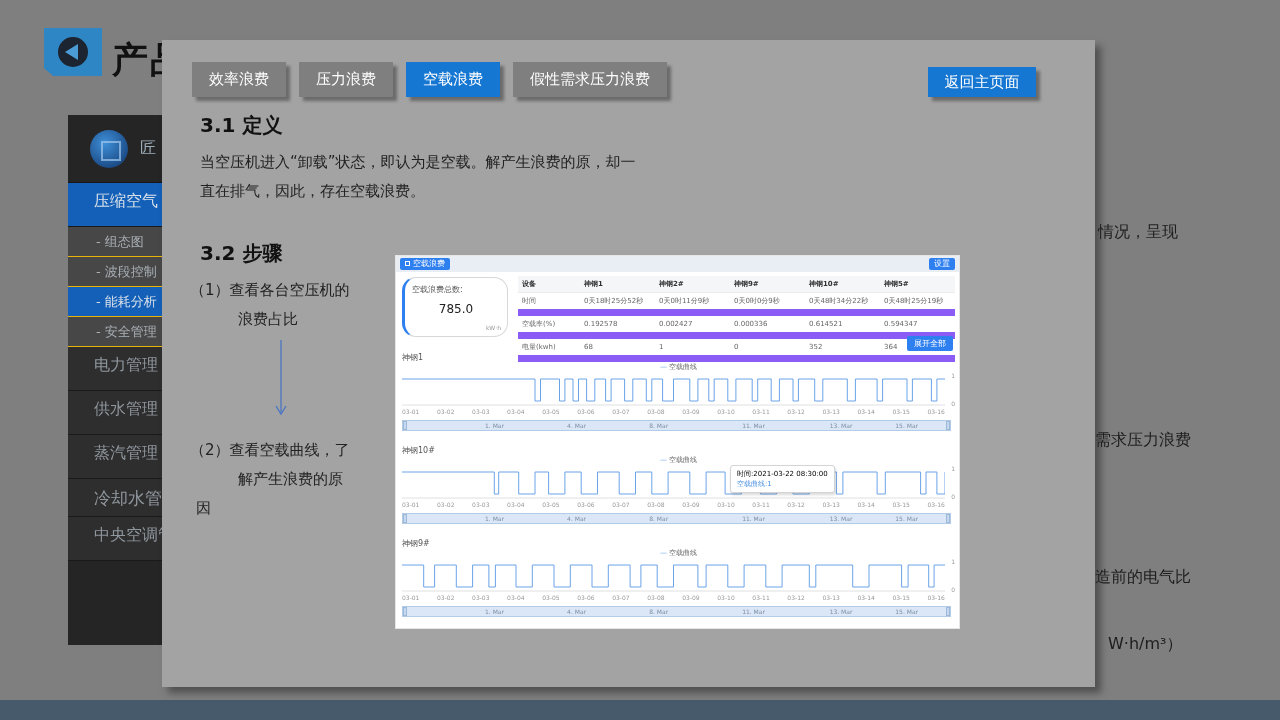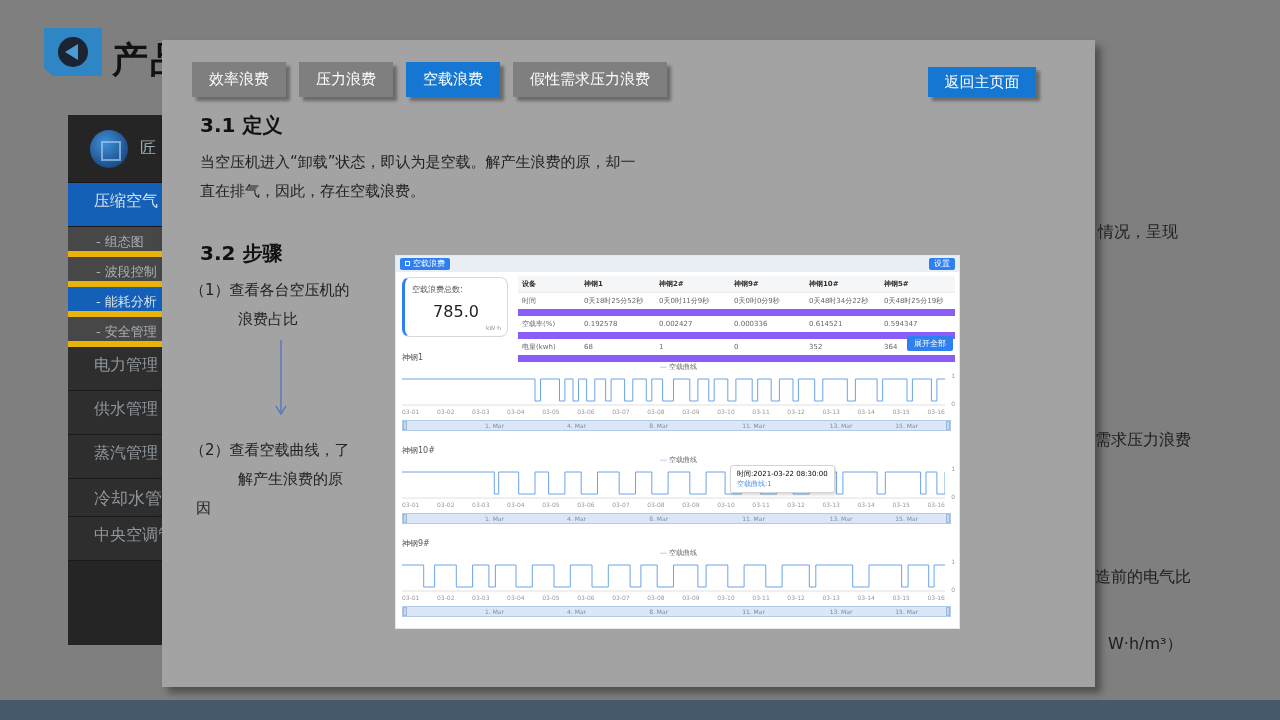--- a/index.html
+++ b/index.html
@@ -11,21 +11,21 @@
   .slide-logo { position:absolute; left:44px; top:28px; width:58px; height:48px; background:#2f86c4;
                 clip-path:polygon(0 0,100% 0,100% 100%,16% 100%,0 84%); display:flex; align-items:center; justify-content:center; }
   .slide-title { position:absolute; left:112px; top:36px; font-size:36px; font-weight:bold; color:#111; letter-spacing:2px; white-space:nowrap; }
 
   .sidebar { position:absolute; left:68px; top:115px; width:94px; height:530px; background:#252525; overflow:hidden; }
   .sb-logo-row { height:68px; display:flex; align-items:center; padding-left:22px; gap:12px; background:#252525; border-bottom:1px solid #161616; }
   .sb-logo-circle { width:38px; height:38px; border-radius:50%; background:radial-gradient(circle at 40% 35%, #3f8fd8 0%, #1d4f8a 70%, #102a47 100%); flex:0 0 auto; position:relative; }
   .sb-logo-circle::after{ content:""; position:absolute; left:11px; top:11px; width:16px; height:16px; border:2px solid rgba(160,200,240,.7); }
   .sb-logo-text { color:#9fb0bd; font-size:16px; white-space:nowrap; }
   .sb-main { height:44px; line-height:36px; padding-left:26px; font-size:16px; color:#8f979e; background:#2e2e2e; border-bottom:1px solid #1a1a1a; white-space:nowrap; }
-  .sb-sub  { height:30px; line-height:30px; padding-left:28px; font-size:13px; color:#a9b0b6; background:#474747; border-bottom:6px solid #eab308; white-space:nowrap; }
+  .sb-sub  { height:30px; line-height:30px; padding-left:28px; font-size:13px; color:#a9b0b6; background:#474747; border-bottom:1px solid #eab308; white-space:nowrap; }
   .sb-big  { height:38px; line-height:38px; font-size:17px; }
   .sb-active { background:#1460b8 !important; color:#d8e1ea !important; }
 
   .frag { position:absolute; color:#1d1d1d; font-size:16px; white-space:nowrap; }
 
   
   .modal { position:absolute; left:162px; top:40px; width:933px; height:647px; background:#a3a3a3;
            box-shadow:6px 6px 7px rgba(35,35,35,.5); }
   .tab-bar { position:absolute; left:30px; top:22px; display:flex; gap:13px; }
   .tab { background:#7f7f7f; color:#fff; border:none; padding:8px 17px; font-size:15px;
@@ -39,23 +39,23 @@
   .step { position:absolute; font-size:15px; color:#222; line-height:29px; }
   .step .ind { margin-left:48px; }
   .step .ind0 { margin-left:6px; }
   .arrow-wrap { position:absolute; left:112px; top:300px; width:14px; height:80px; }
 
   
   .dash { position:absolute; left:233px; top:215px; width:565px; height:374px; background:#fff; border:1px solid #e6e6e6; font-family:"DejaVu Sans","Liberation Sans",sans-serif; }
   .dash-header { position:absolute; left:0; top:0; width:100%; height:16px; background:#e9eef4; }
   .chip { position:absolute; background:#2e7ff0; color:#fff; font-size:8px; height:12px; line-height:12px; border-radius:2px; padding:0 5px; top:2px; cursor:pointer; white-space:nowrap; }
   .chip .sq { display:inline-block; width:5px; height:5px; border:1px solid #fff; margin-right:3px; }
-  .sum-card { position:absolute; left:6px; top:21px; width:106px; height:60px; border:1px solid #d8d8d8; border-left:3px solid #2e7ff0; border-radius:8px; }
+  .sum-card { position:absolute; left:6px; top:21px; width:106px; height:60px; border:1px solid #d8d8d8; border-left:3px solid #2e7ff0; border-radius:14px; }
   .sum-label { position:absolute; left:7px; top:6px; font-size:8px; color:#555; }
-  .sum-value { position:absolute; left:0; top:24px; width:100%; text-align:center; font-size:16px; color:#222; }
+  .sum-value { position:absolute; left:0; top:24px; width:100%; text-align:center; font-size:12px; color:#222; }
   .sum-unit { position:absolute; right:6px; bottom:5px; font-size:6px; color:#999; }
   .dtable { position:absolute; left:122px; top:20px; width:437px; border-collapse:collapse; font-size:7px; }
   .dtable th { background:#f5f6f8; color:#333; font-weight:bold; text-align:left; padding:3px 4px; border-bottom:1px solid #ececec; }
   .dtable td { color:#666; padding:3px 4px; border-bottom:7px solid #8b5cf6; }
   .expand-btn { position:absolute; right:6px; top:80px; background:#2e7ff0; color:#fff; border:none; border-radius:2px;
                 font-size:8px; padding:2px 7px; font-family:inherit; cursor:pointer; }
   .chart-block { position:absolute; left:4px; width:557px; height:92px; }
   .c-title { position:absolute; left:2px; top:0; font-size:8px; color:#555; }
   .c-legend { position:absolute; left:0; top:10px; width:100%; text-align:center; font-size:7px; color:#666; }
   .c-legend .dash-mark { color:#6aa3e8; letter-spacing:-1px; margin-right:3px; }

